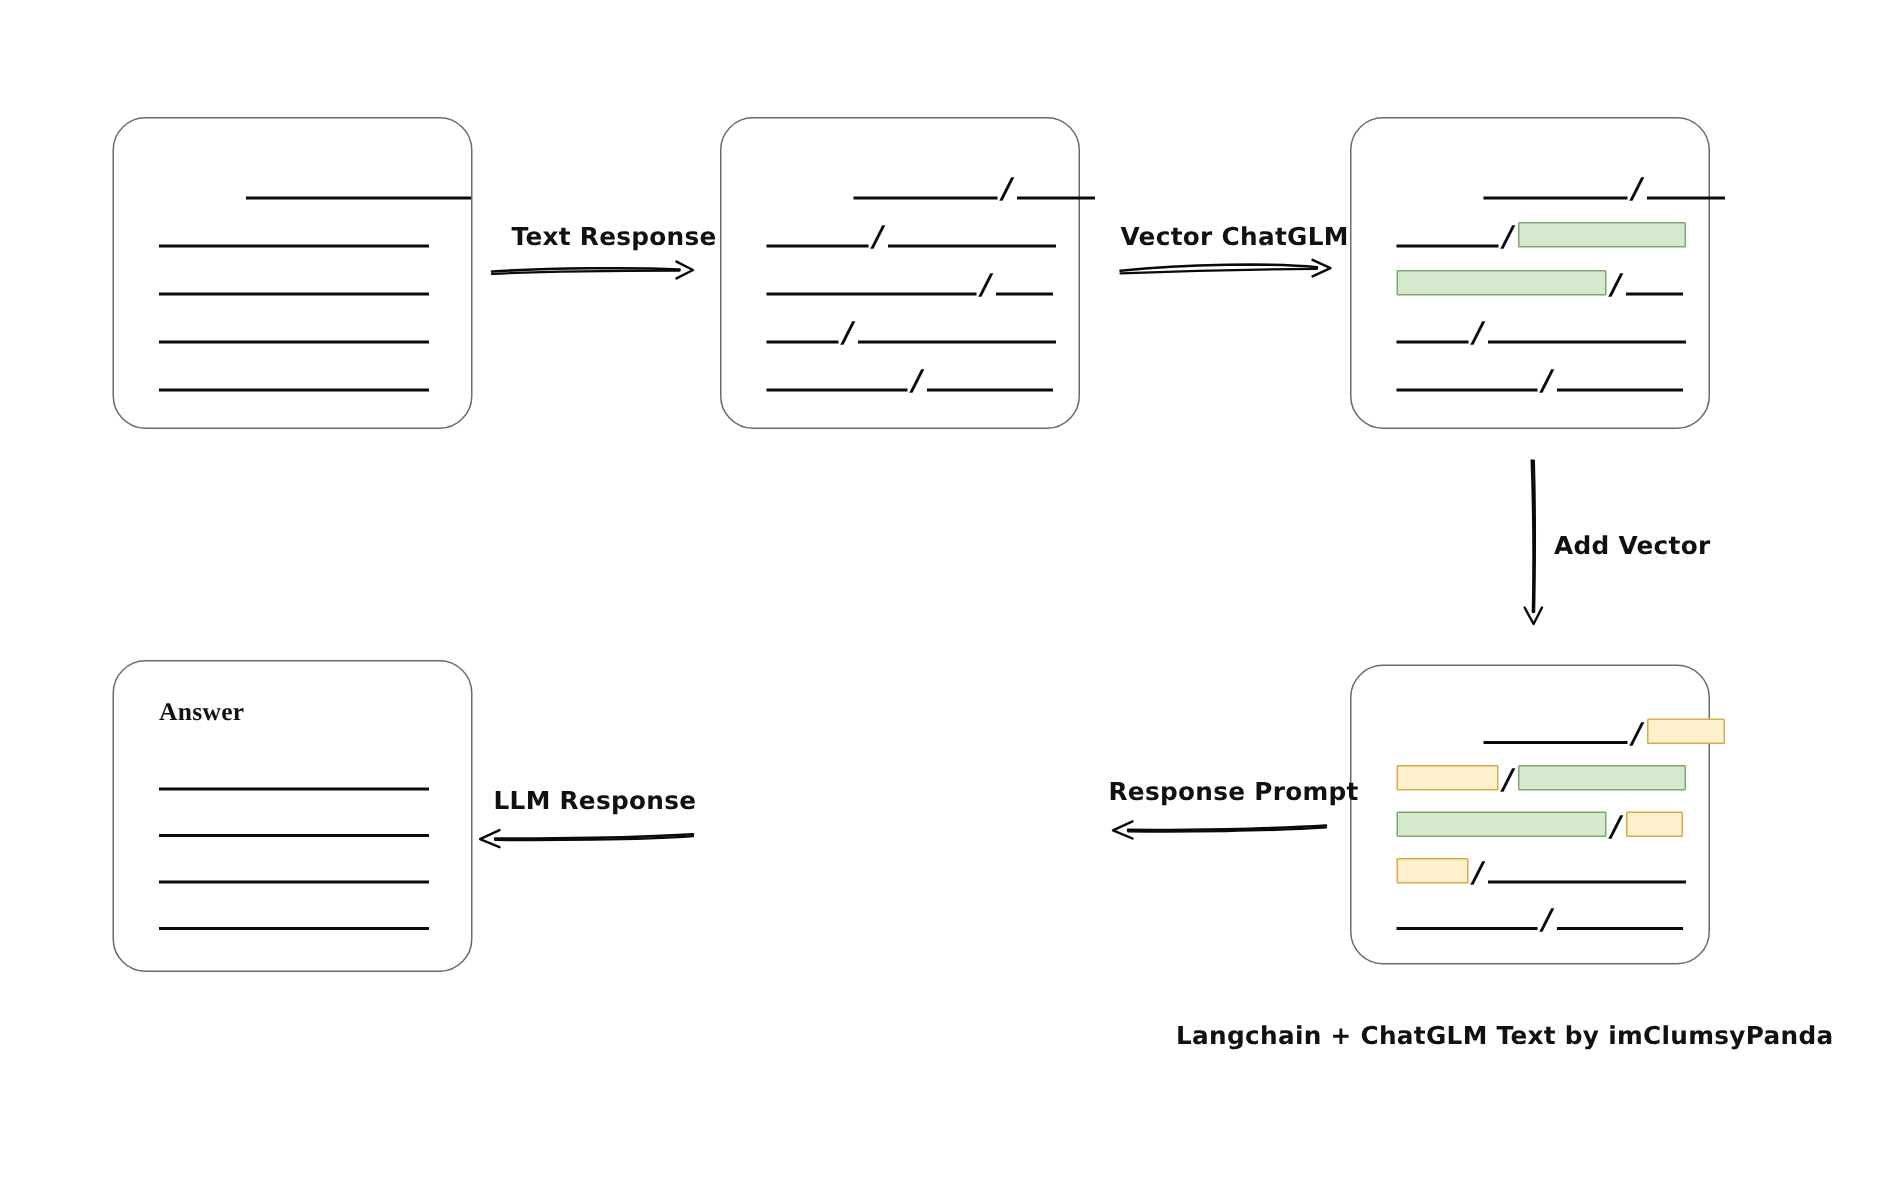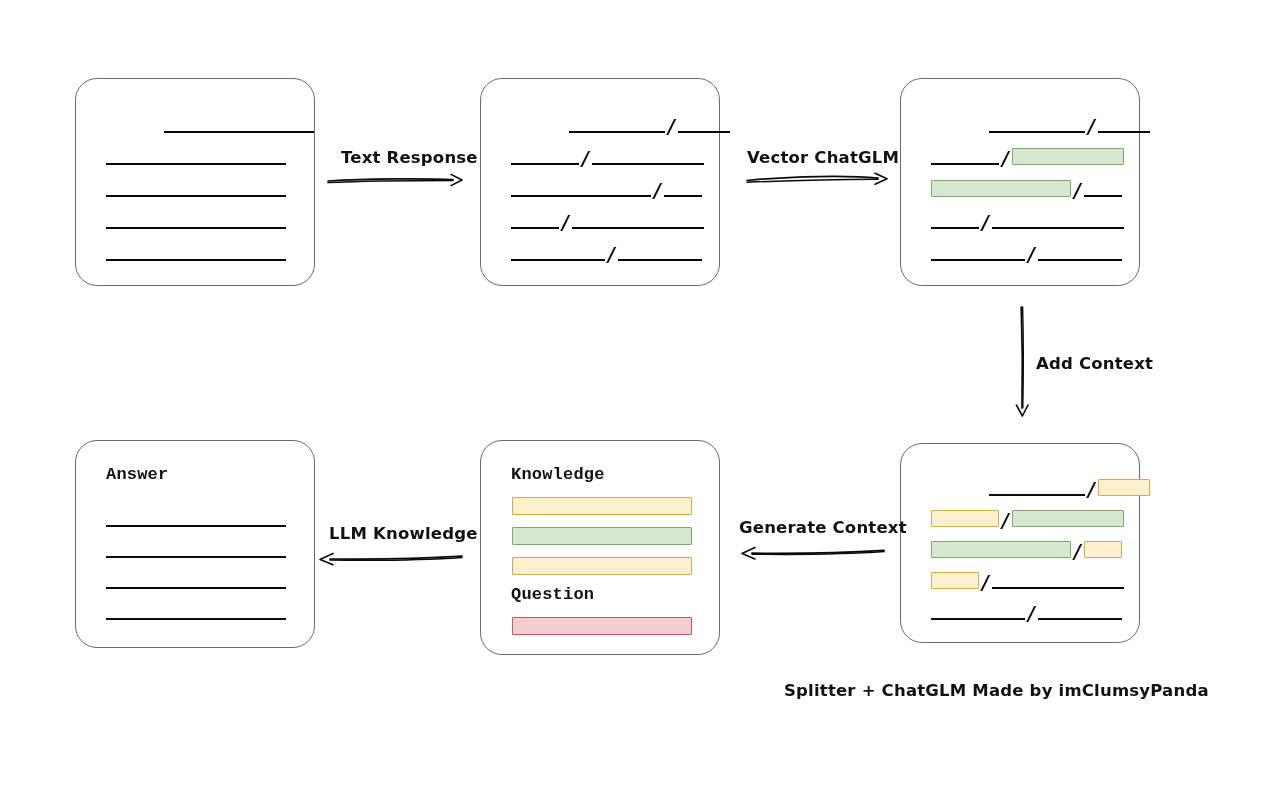--- a/index.html
+++ b/index.html
@@ -21,21 +21,21 @@
   
   .card {
     position: absolute;
     box-sizing: border-box;
     border: 1.3px solid #6b6b6b;
     border-radius: 22px;
     background: #ffffff;
   }
   .card-title {
     position: absolute;
-    font-family: Liberation Mono, monospace;
+    font-family: Liberation Serif, serif;
     font-size: 17px;
     font-weight: 600;
     color: #111111;
     letter-spacing: 0.2px;
     white-space: nowrap;
   }
   
   .row {
     position: absolute;
     display: flex;
@@ -211,21 +211,21 @@
           <div class="seg rule" style="width: 132px;"></div>
         </div>
         <div class="row" style="left: 30px; top: 162px;">
           <div class="seg rule" style="width: 94px;"></div>
           <span class="slash">/</span>
           <div class="seg rule" style="width: 84px;"></div>
         </div>
       </div>
   </div>
 
-  <div class="arrow-label" style="left:1036px; top:354px;">Add Context</div>
+  <div class="arrow-label" style="left:1036px; top:354px;">Add Vector</div>
   <div class="arrow" style="left:1012px; top:306px;">
     <svg width="20" height="112" viewBox="0 0 20 112">
       <path d="M9.2,1 C10.4,34 10.6,72 10,102" stroke="#0a0a0a" stroke-width="1.7" fill="none" stroke-linecap="round"></path>
       <path d="M10.6,1 C11.6,34 11.4,72 10.8,102" stroke="#0a0a0a" stroke-width="1.4" fill="none" stroke-linecap="round"></path>
       <path d="M4.4,99 L10.4,110 L16,99" stroke="#0a0a0a" stroke-width="1.6" fill="none" stroke-linejoin="round" stroke-linecap="round"></path>
     </svg>
   </div>
 
   <div class="card" style="left:900px; top:443px; width:240px; height:200px;">
     <div class="rows-host">
@@ -250,42 +250,31 @@
           <div class="seg rule" style="width: 132px;"></div>
         </div>
         <div class="row" style="left: 30px; top: 156px;">
           <div class="seg rule" style="width: 94px;"></div>
           <span class="slash">/</span>
           <div class="seg rule" style="width: 84px;"></div>
         </div>
       </div>
   </div>
 
-  <div class="arrow-label" style="left:739px; top:518px;">Generate Context</div>
+  <div class="arrow-label" style="left:739px; top:518px;">Response Prompt</div>
   <div class="arrow" style="left:738px; top:544px;">
     <svg width="148" height="18" viewBox="0 0 148 18">
       <path d="M146,6.4 C110,8.6 48,9.6 14,9.2" stroke="#0a0a0a" stroke-width="1.7" fill="none" stroke-linecap="round"></path>
       <path d="M146,7.6 C110,10.2 48,10.6 14,10.2" stroke="#0a0a0a" stroke-width="1.5" fill="none" stroke-linecap="round"></path>
       <path d="M17,3.6 L4,9.6 L17,15" stroke="#0a0a0a" stroke-width="1.6" fill="none" stroke-linejoin="round" stroke-linecap="round"></path>
     </svg>
   </div>
 
-  <div class="card" style="left:480px; top:440px; width:240px; height:215px;">
-    <div class="card-title" style="left:30px; top:24px;">Knowledge</div>
-
-    <div class="bar yellow" style="left:31px; top:56px; width:180px;"></div>
-    <div class="bar green" style="left:31px; top:86px; width:180px;"></div>
-    <div class="bar yellow" style="left:31px; top:116px; width:180px;"></div>
-
-    <div class="card-title" style="left:30px; top:144px;">Question</div>
-
-    <div class="bar red" style="left:31px; top:176px; width:180px;"></div>
-  </div>
-
-  <div class="arrow-label" style="left:329px; top:524px;">LLM Knowledge</div>
+
+  <div class="arrow-label" style="left:329px; top:524px;">LLM Response</div>
   <div class="arrow" style="left:318px; top:550px;">
     <svg width="146" height="18" viewBox="0 0 146 18">
       <path d="M144,6.2 C108,8.4 46,9.4 12,9.0" stroke="#0a0a0a" stroke-width="1.7" fill="none" stroke-linecap="round"></path>
       <path d="M144,7.4 C108,10.0 46,10.4 12,10.0" stroke="#0a0a0a" stroke-width="1.5" fill="none" stroke-linecap="round"></path>
       <path d="M15,3.4 L2,9.4 L15,14.8" stroke="#0a0a0a" stroke-width="1.6" fill="none" stroke-linejoin="round" stroke-linecap="round"></path>
     </svg>
   </div>
 
   <div class="card" style="left:75px; top:440px; width:240px; height:208px;">
     <div class="card-title" style="left:30px; top:24px;">Answer</div>
@@ -298,15 +287,15 @@
         </div>
         <div class="row" style="left: 30px; top: 128px;">
           <div class="seg rule" style="width: 180px;"></div>
         </div>
         <div class="row" style="left: 30px; top: 159px;">
           <div class="seg rule" style="width: 180px;"></div>
         </div>
       </div>
   </div>
 
-  <div class="caption" style="left:784px; top:681px;">Splitter + ChatGLM Made by imClumsyPanda</div>
+  <div class="caption" style="left:784px; top:681px;">Langchain + ChatGLM Text by imClumsyPanda</div>
 
 </div>
 
 </body></html>

